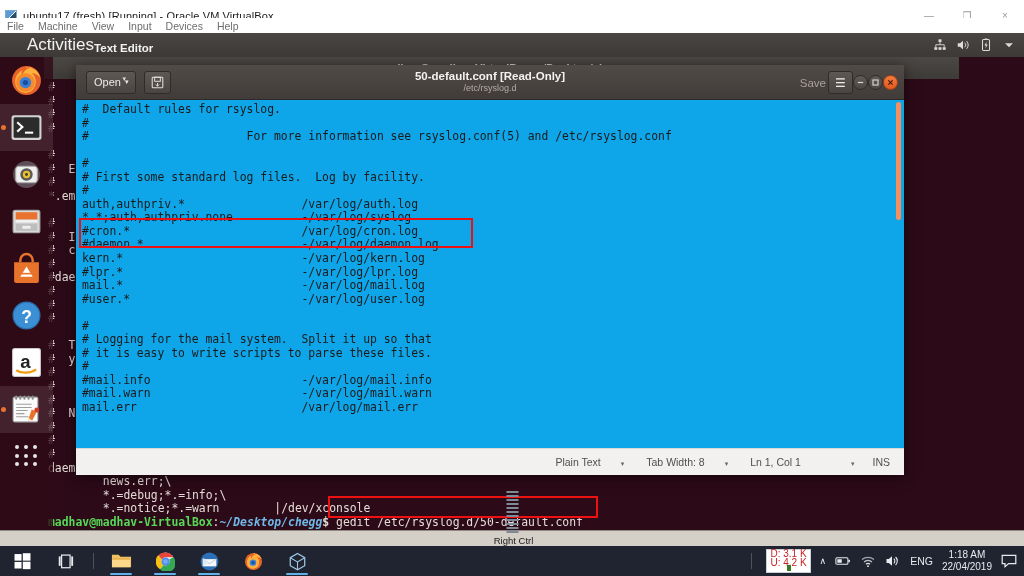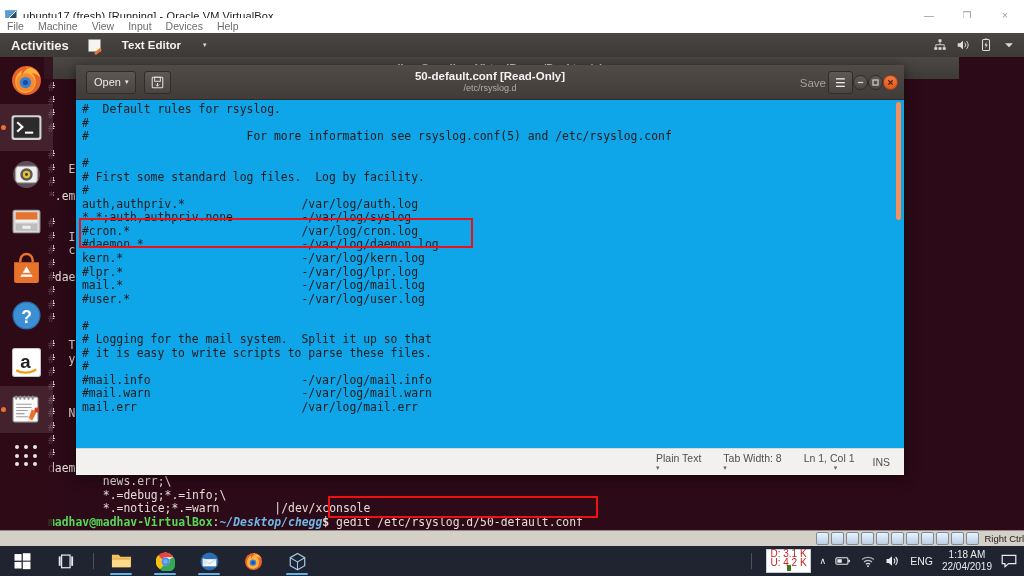--- a/index.html
+++ b/index.html
@@ -43,24 +43,24 @@
     background: #2c0a17; overflow: hidden;
   }
 
   
   .unity-panel {
     position: absolute; left: 0; top: 0; width: 1024px; height: 24px;
     background: linear-gradient(180deg,#4a4643 0%,#3c3936 100%);
     display: flex; align-items: center;
   }
   .unity-activities {
-    font-size: 13px; font-weight: bold; color: #f2f2f2; margin-left: 11px; white-space: nowrap;
+    font-size: 17px; font-weight: normal; color: #f2f2f2; margin-left: 27px; white-space: nowrap;
   }
   .unity-appmenu {
-    display: flex; align-items: center; margin-left: 19px; gap: 21px;
+    display: flex; align-items: center; gap: 21px; flex-direction: column;
   }
   .unity-appicon {
     width: 13px; height: 13px; position: relative;
     background: #f4f4f2; border: 1px solid #9b9b96; border-radius: 1px;
   }
   .unity-appicon::after {
     content: ""; position: absolute; right: -2px; bottom: -2px;
     width: 8px; height: 3px; background: #e8732e;
     transform: rotate(-40deg); border-radius: 1px;
   }
@@ -168,32 +168,32 @@
   .gedit-scroll {
     position: absolute; right: 3px; top: 2px; width: 5px; height: 118px;
     background: #f59161; border-radius: 3px;
   }
   .gedit-status {
     position: relative; width: 828px; height: 26px;
     background: #f3f1f0; border-top: 1px solid #dcd8d5;
     display: flex; align-items: center; justify-content: flex-end;
     padding-right: 14px; gap: 0;
   }
-  .st { font-size: 10.5px; color: #51504e; display: flex; align-items: flex-start; gap: 0; white-space: nowrap; flex-direction: column; }
+  .st { font-size: 10.5px; color: #51504e; display: flex; align-items: flex-end; gap: 20px; white-space: nowrap; }
   .st + .st { margin-left: 22px; }
   .st .cv { font-size: 7px; color: #6b6a68; }
 
   
   .redbox { position: absolute; border: 2px solid #ee1111; pointer-events: none; }
 
   
   .vbox-status {
     position: absolute; left: 0; top: 530px; width: 1024px; height: 16px;
     background: #d4d0c8; border-top: 1px solid #8f8b83;
-    display: flex; align-items: center; justify-content: flex-end; padding-right: 0; gap: 2px;
+    display: flex; align-items: center; justify-content: flex-end; padding-right: 0; gap: 2px; flex-direction: column;
   }
   .vs-ic {
     width: 13px; height: 13px; border: 1px solid #7f8a99; border-radius: 2px;
     background: linear-gradient(180deg,#e9f2fb 0%,#b9cfe6 100%); display: block;
   }
   .vs-txt { font-size: 9.5px; color: #1a1a1a; margin-left: 3px; white-space: nowrap; }
 
   
   .wtask {
     position: absolute; left: 0; top: 546px; width: 1024px; height: 30px;

